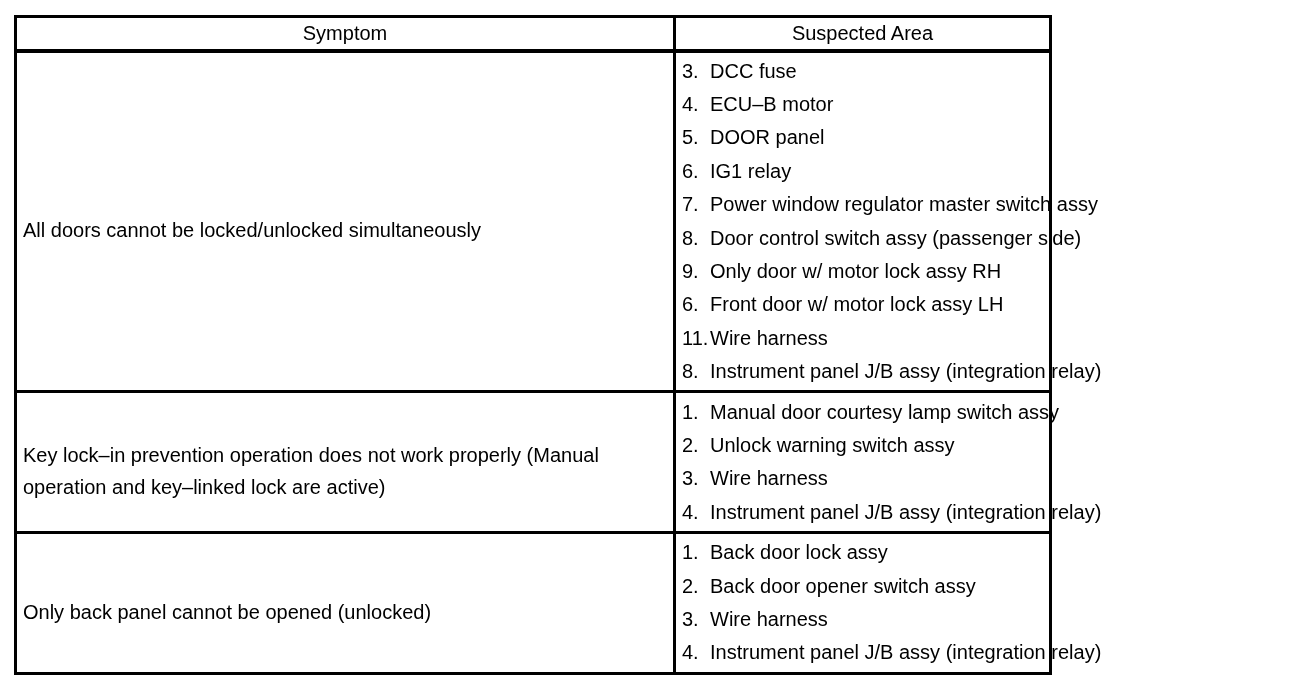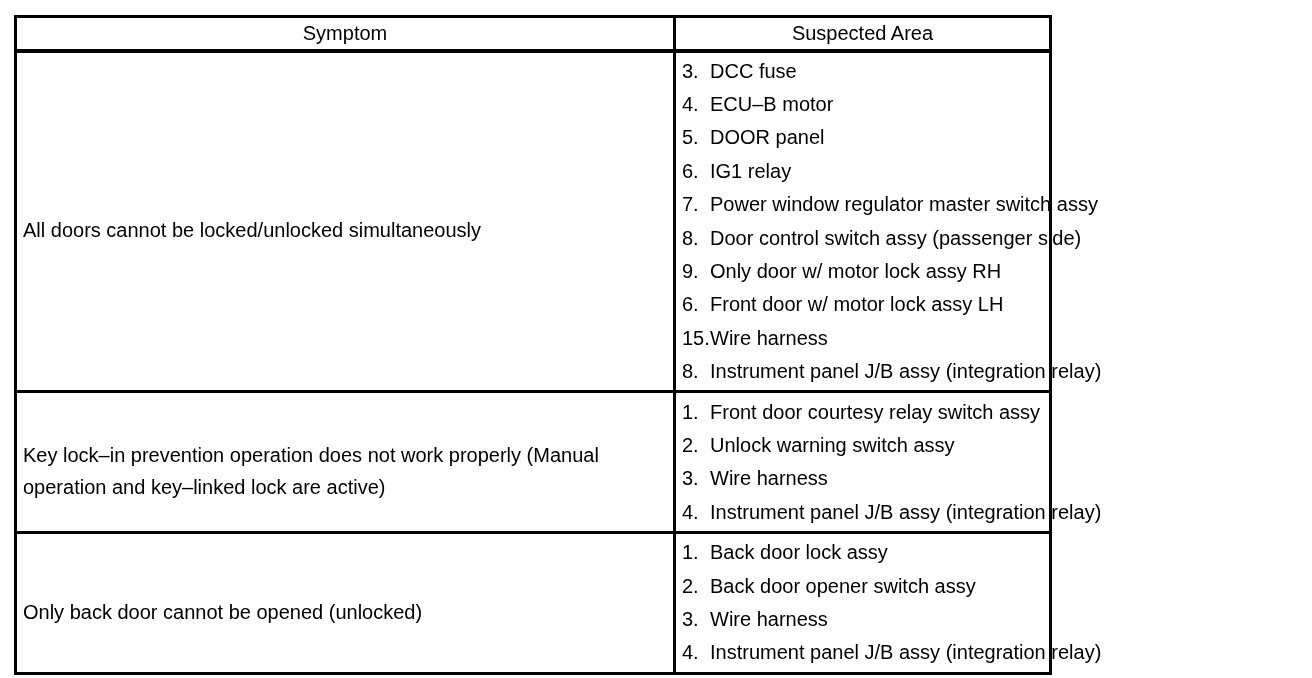--- a/index.html
+++ b/index.html
@@ -108,56 +108,56 @@
           </li>
             <li class="area-item">
             <span class="area-num">9.</span>
             <span class="area-label">Only door w/ motor lock assy RH</span>
           </li>
             <li class="area-item">
             <span class="area-num">6.</span>
             <span class="area-label">Front door w/ motor lock assy LH</span>
           </li>
             <li class="area-item">
-            <span class="area-num">15.</span>
+            <span class="area-num">11.</span>
             <span class="area-label">Wire harness</span>
           </li>
             <li class="area-item">
             <span class="area-num">8.</span>
             <span class="area-label">Instrument panel J/B assy (integration relay)</span>
           </li>
           </ul>
       </td>
     </tr>
       <tr>
       <td class="symptom-cell">Key lock–in prevention operation does not work properly (Manual operation and key–linked lock are active)</td>
       <td class="areas-cell">
         <ul class="area-list">
 
         <li class="area-item">
             <span class="area-num">1.</span>
-            <span class="area-label">Front door courtesy relay switch assy</span>
+            <span class="area-label">Manual door courtesy lamp switch assy</span>
           </li>
             <li class="area-item">
             <span class="area-num">2.</span>
             <span class="area-label">Unlock warning switch assy</span>
           </li>
             <li class="area-item">
             <span class="area-num">3.</span>
             <span class="area-label">Wire harness</span>
           </li>
             <li class="area-item">
             <span class="area-num">4.</span>
             <span class="area-label">Instrument panel J/B assy (integration relay)</span>
           </li>
           </ul>
       </td>
     </tr>
       <tr>
-      <td class="symptom-cell">Only back door cannot be opened (unlocked)</td>
+      <td class="symptom-cell">Only back panel cannot be opened (unlocked)</td>
       <td class="areas-cell">
         <ul class="area-list">
 
         <li class="area-item">
             <span class="area-num">1.</span>
             <span class="area-label">Back door lock assy</span>
           </li>
             <li class="area-item">
             <span class="area-num">2.</span>
             <span class="area-label">Back door opener switch assy</span>

